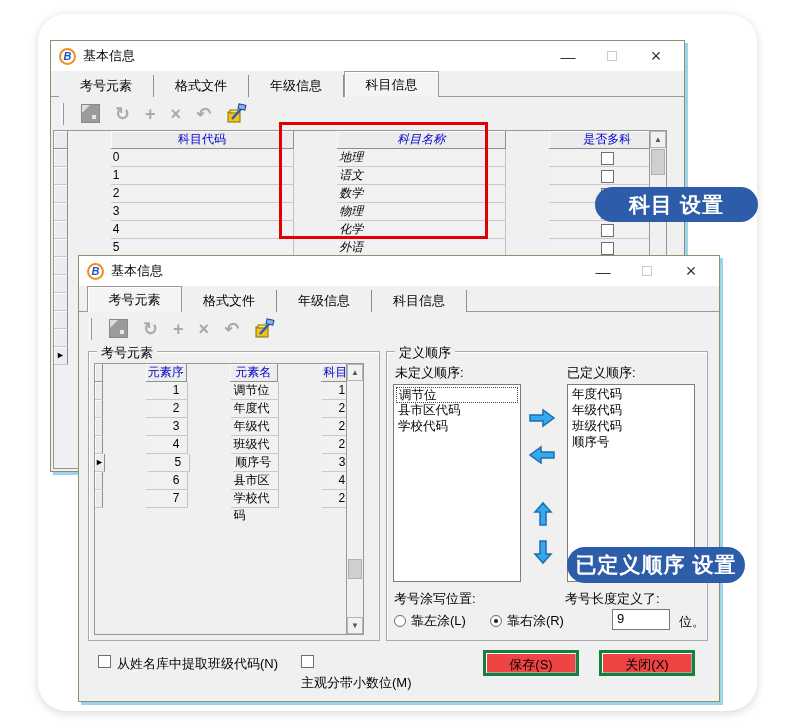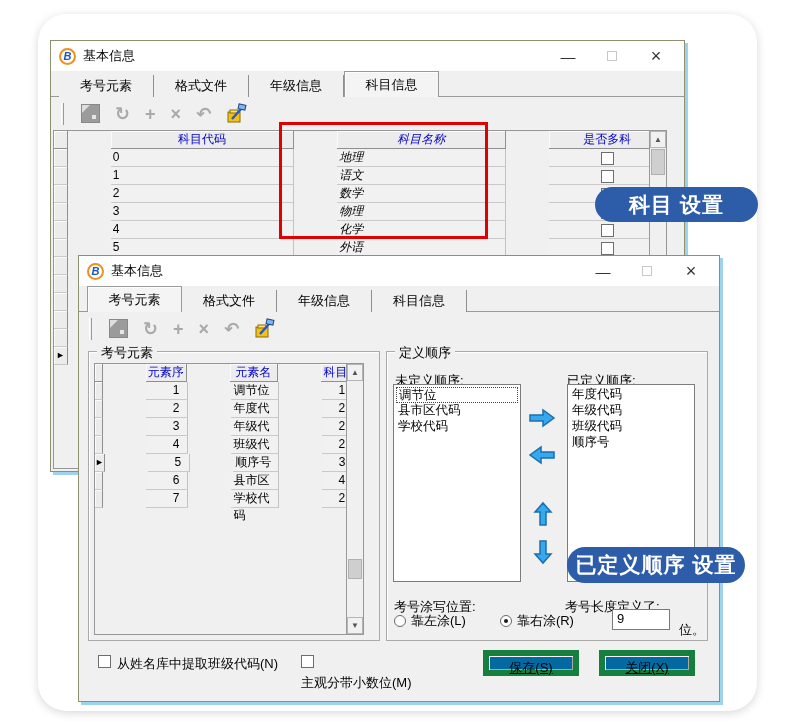--- a/index.html
+++ b/index.html
@@ -84,40 +84,40 @@
   .groupbox { position:absolute; border:1px solid #a9a9a9;
     box-shadow:inset 1px 1px 0 #fefefe; }
   .gb-label { position:absolute; top:-8px; left:8px; background:#f0f0f0;
     padding:0 4px; font-size:13px; }
 
   .listbox { position:absolute; background:#fff; border:1px solid #7c7c7c;
     padding:2px; font-size:12.5px; overflow:hidden; }
   .li { height:16px; line-height:15px; padding:0 2px; white-space:nowrap; }
   .li.focused { border:1px dotted #444; }
 
-  .small-label { position:absolute; font-size:13px;margin-top:8px; }
+  .small-label { position:absolute; font-size:13px; }
 
   .radio { display:inline-block; width:12px; height:12px; border-radius:50%;
     border:1px solid #6a6a6a; background:#fff; position:relative; vertical-align:-2px; }
   .radio.checked::after { content:''; position:absolute; left:3px; top:3px;
     width:4px; height:4px; border-radius:50%; background:#1a1a1a; }
-  .radio-row { position:absolute; display:flex; gap:34px; font-size:13px;
+  .radio-row { position:absolute; display:flex; gap:24px; font-size:13px;
     align-items:center; }
   .radio-item { display:flex; gap:5px; align-items:center; }
 
   .textbox { position:absolute; background:#fff; border:1px solid #7a7a7a;
     font-size:13px; padding:1px 4px; }
 
   .checkbox-item { display:flex; gap:6px; font-size:13px; }
   .checkbox { width:13px; height:13px; background:#fff; border:1px solid #6e6e6e;
     flex:0 0 13px; }
 
-  .btn { position:absolute; width:96px; height:26px; background:#0369a1;
-    border:6px solid #15803d; font-size:13px; text-align:center; line-height:24px;
-    box-shadow:inset 1px 1px 0 #ffffff, inset -1px -1px 0 #a8a8a8;text-decoration:underline; }
+  .btn { position:absolute; width:96px; height:26px; background:#ef4444;
+    border:3px solid #15803d; font-size:13px; text-align:center; line-height:24px;
+    box-shadow:inset 1px 1px 0 #ffffff, inset -1px -1px 0 #a8a8a8; }
 
   .badge { position:absolute; background:var(--badge-blue,#2d5ca8); color:#fff;
     border-radius:18px; display:flex; align-items:center; justify-content:center;
     font-size:21px; font-weight:bold; letter-spacing:1px; z-index:30; }
 
   .red-rect { position:absolute; border:3px solid var(--highlight-red,#e10000);
     z-index:5; }
 
   .xarrow { position:absolute; }
 </style>

